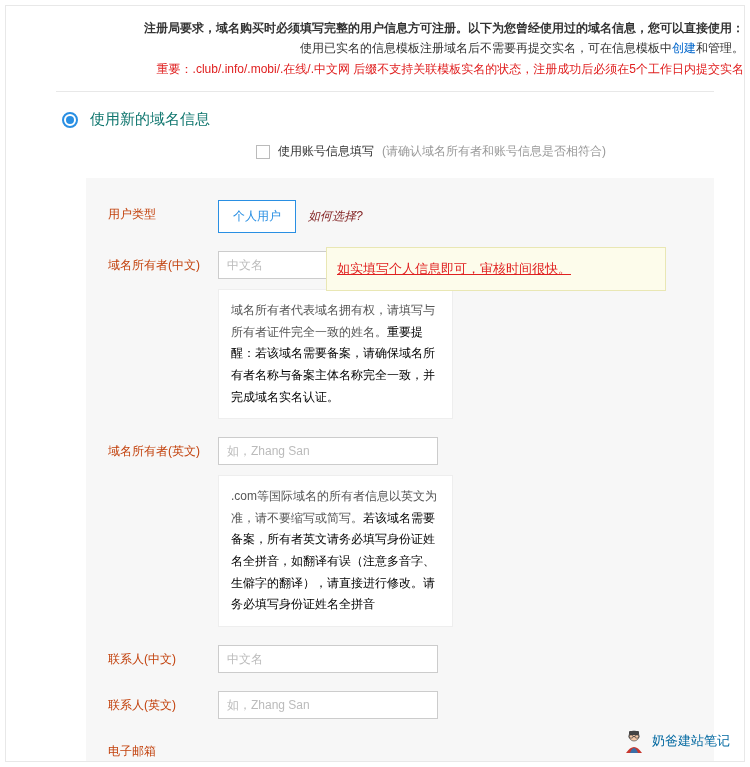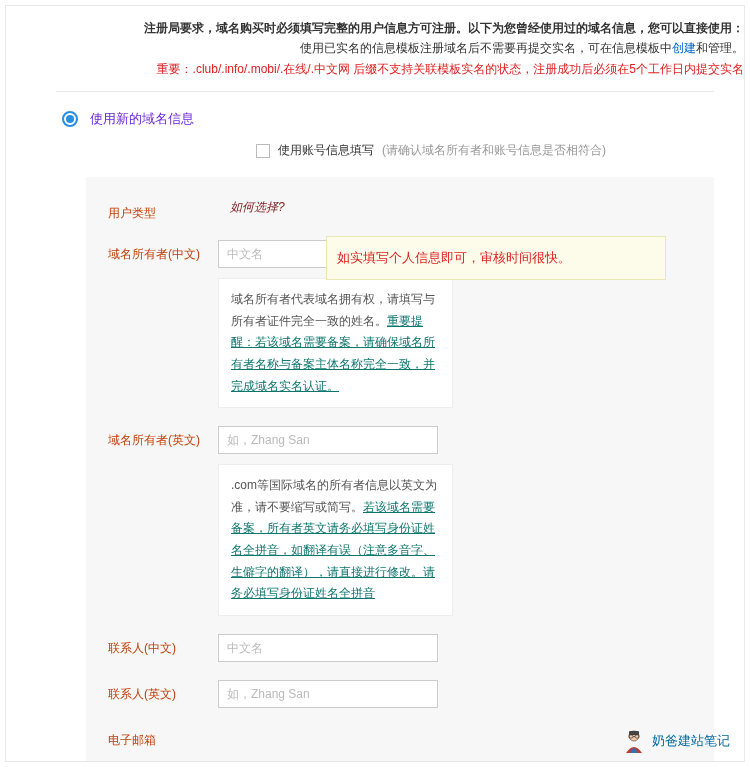--- a/index.html
+++ b/index.html
@@ -48,21 +48,21 @@
       align-items: center;
       justify-content: center;
       margin-right: 12px;
     }
     .radio-inner {
       width: 8px;
       height: 8px;
       background: #298fe3;
       border-radius: 50%;
     }
-    .radio-label { font-size: 13px; color: #6d28d9; text-align: right; }
+    .radio-label { font-size: 15px; color: #0f766e; text-align: right; }
     .sub-option {
       margin: 14px 0 18px 200px;
       display: flex;
       align-items: center;
     }
     .checkbox {
       width: 14px;
       height: 14px;
       border: 1px solid #bbb;
       margin-right: 8px;
@@ -117,32 +117,33 @@
     .hint-box {
       margin-top: 10px;
       background: #fff;
       border: 1px solid #eee;
       padding: 10px 12px;
       width: 235px;
       font-size: 12px;
       line-height: 1.8;
       color: #555;
     }
-    .hint-box .red { color: #0f766e; text-decoration: underline; }
+    .hint-box .red { color: #000000; }
     .yellow-tip {
       position: absolute;
       left: 108px;
       top: -4px;
       width: 340px;
       background: #fdfceb;
       border: 1px solid #e9e7b4;
       padding: 12px 10px;
       color: #e02020;
       font-size: 13px;
       z-index: 3;
+      text-decoration: underline;
     }
     .watermark {
       position: absolute;
       bottom: 6px;
       right: 14px;
       display: flex;
       align-items: center;
       z-index: 10;
     }
     .wm-icon {
@@ -178,20 +179,21 @@
       <span class="sub-label">使用账号信息填写</span>
       <span class="sub-hint">(请确认域名所有者和账号信息是否相符合)</span>
     </div>
 
     <div class="form-panel">
 
       <div class="form-row">
         <div class="form-label">用户类型</div>
         <div class="form-control">
           <div class="tab-group">
+            <div class="tab active">个人用户</div>
             <span class="how-choose">如何选择?</span>
           </div>
         </div>
       </div>
 
       <div class="form-row">
         <div class="form-label">域名所有者(中文)</div>
         <div class="form-control" style="position:relative;">
           <input class="text-input" placeholder="中文名" style="">
           <div class="yellow-tip">如实填写个人信息即可，审核时间很快。</div>

